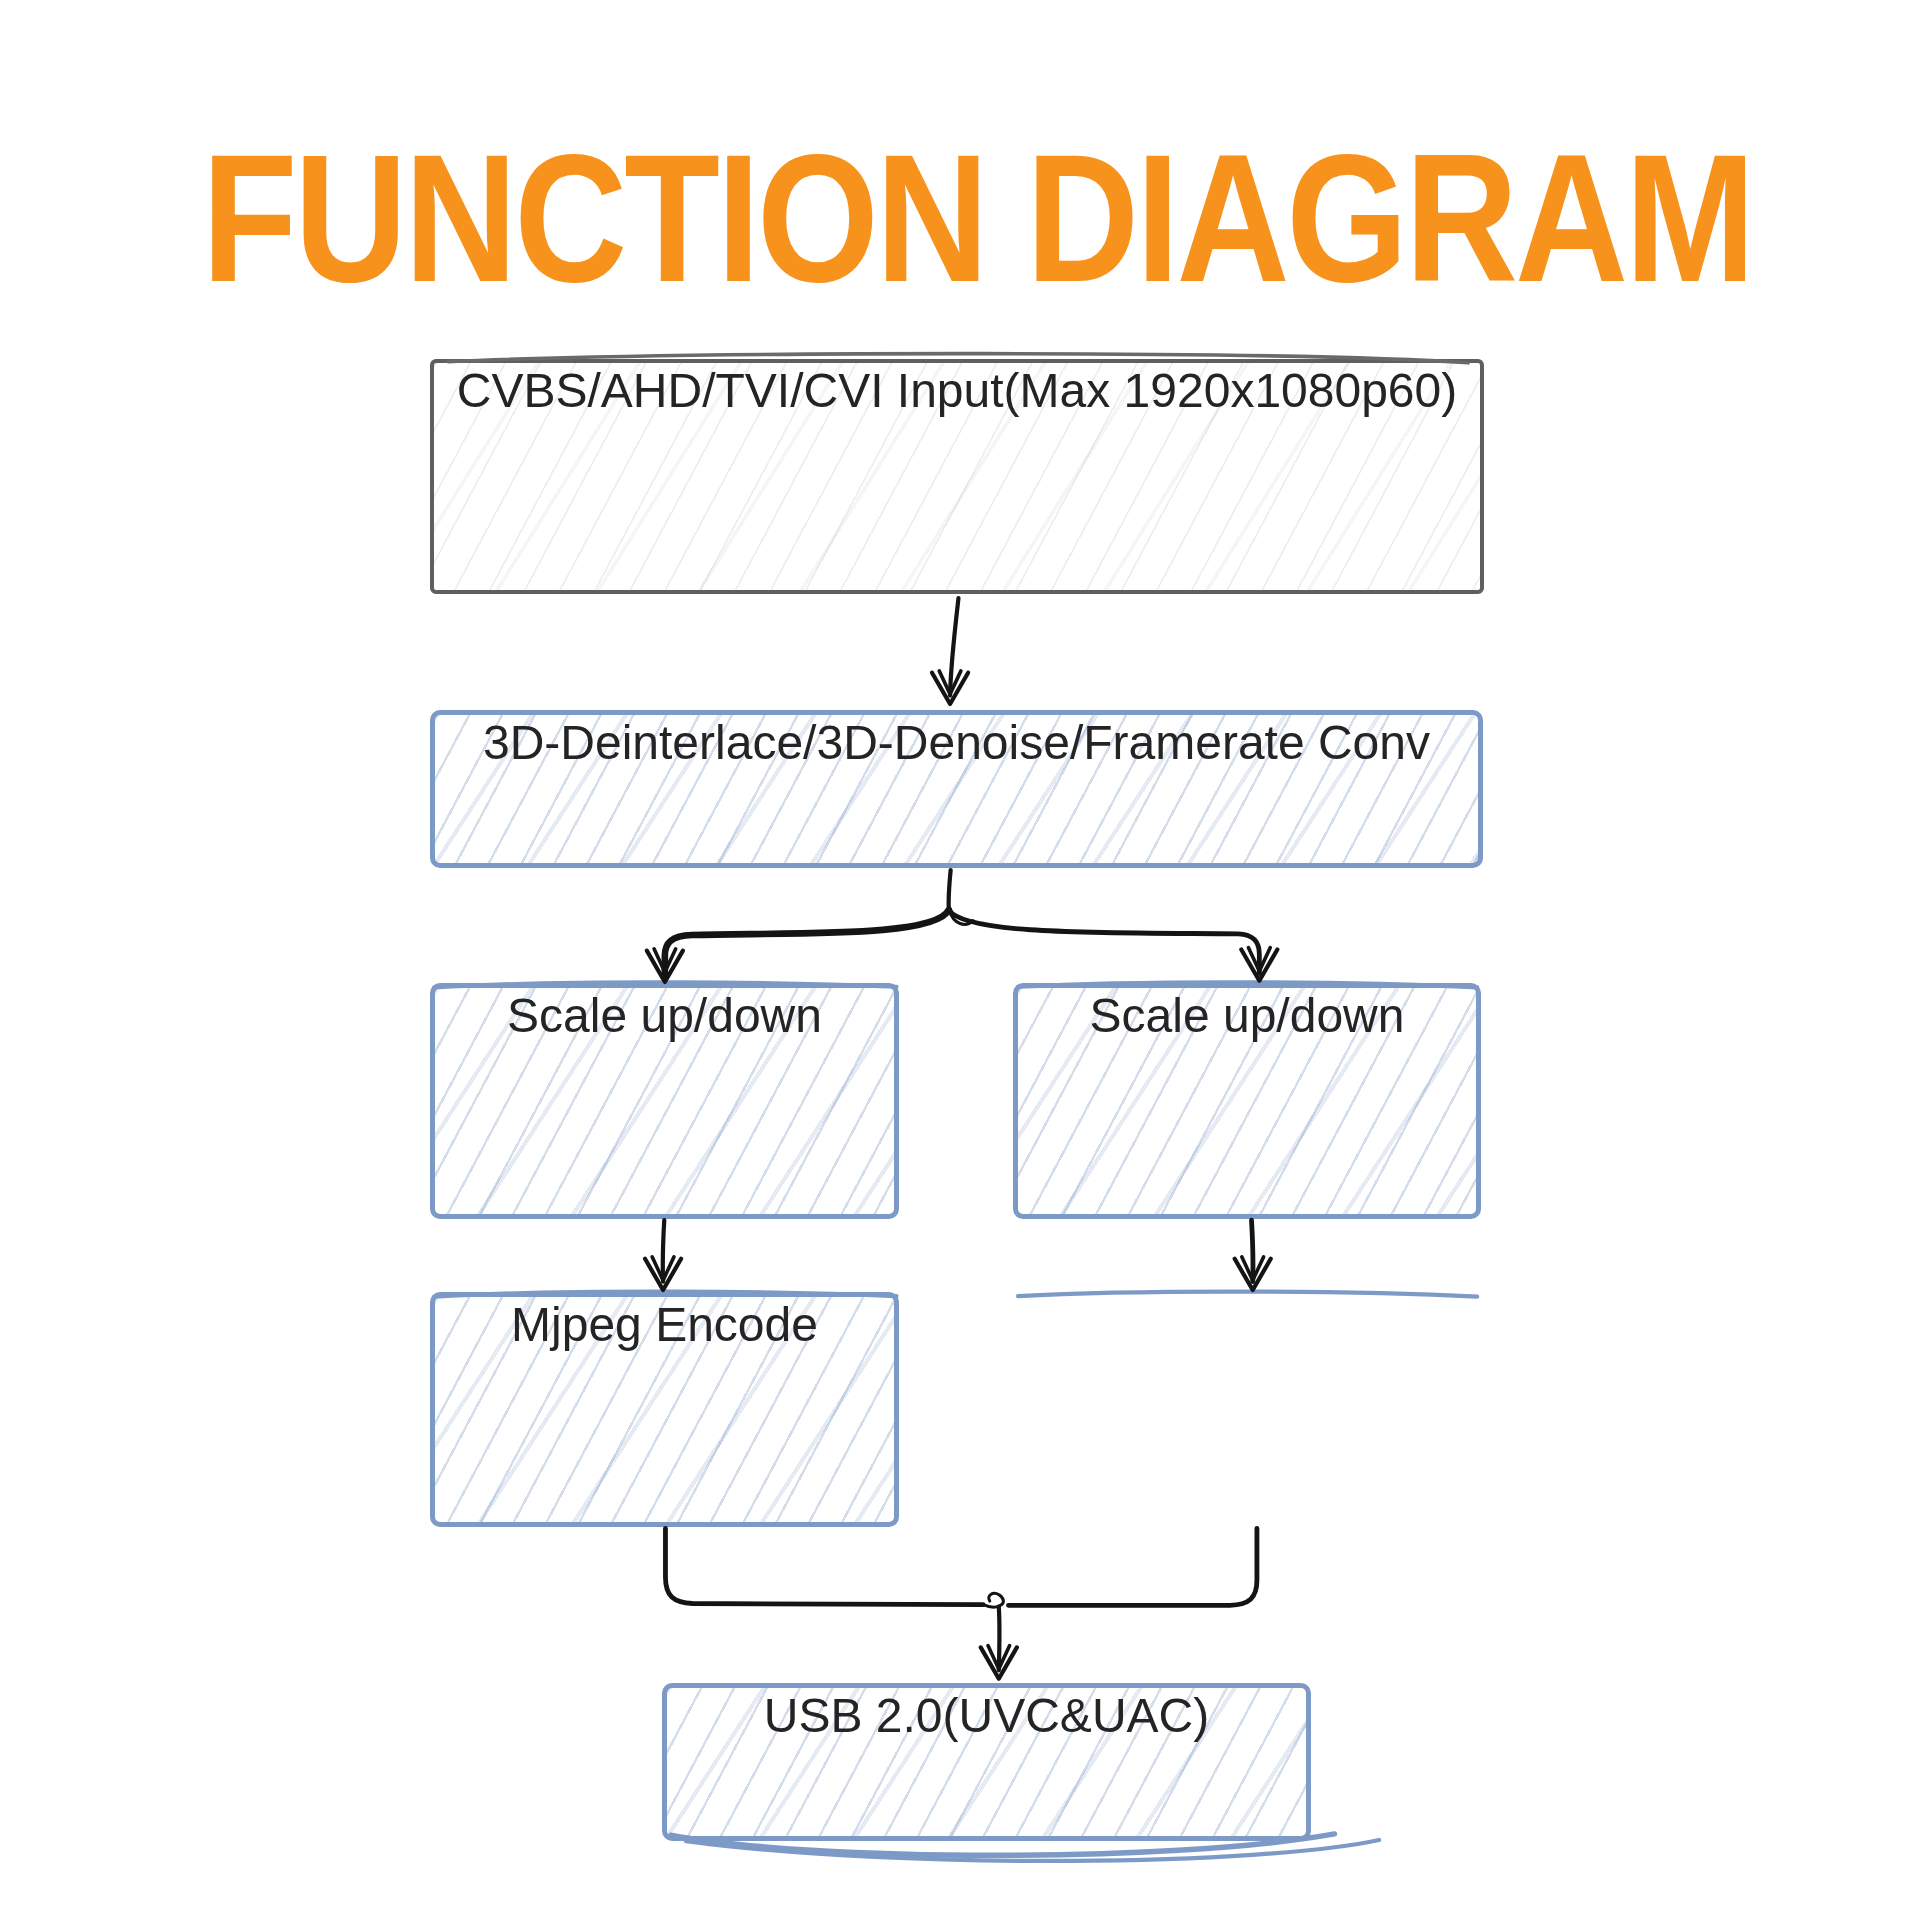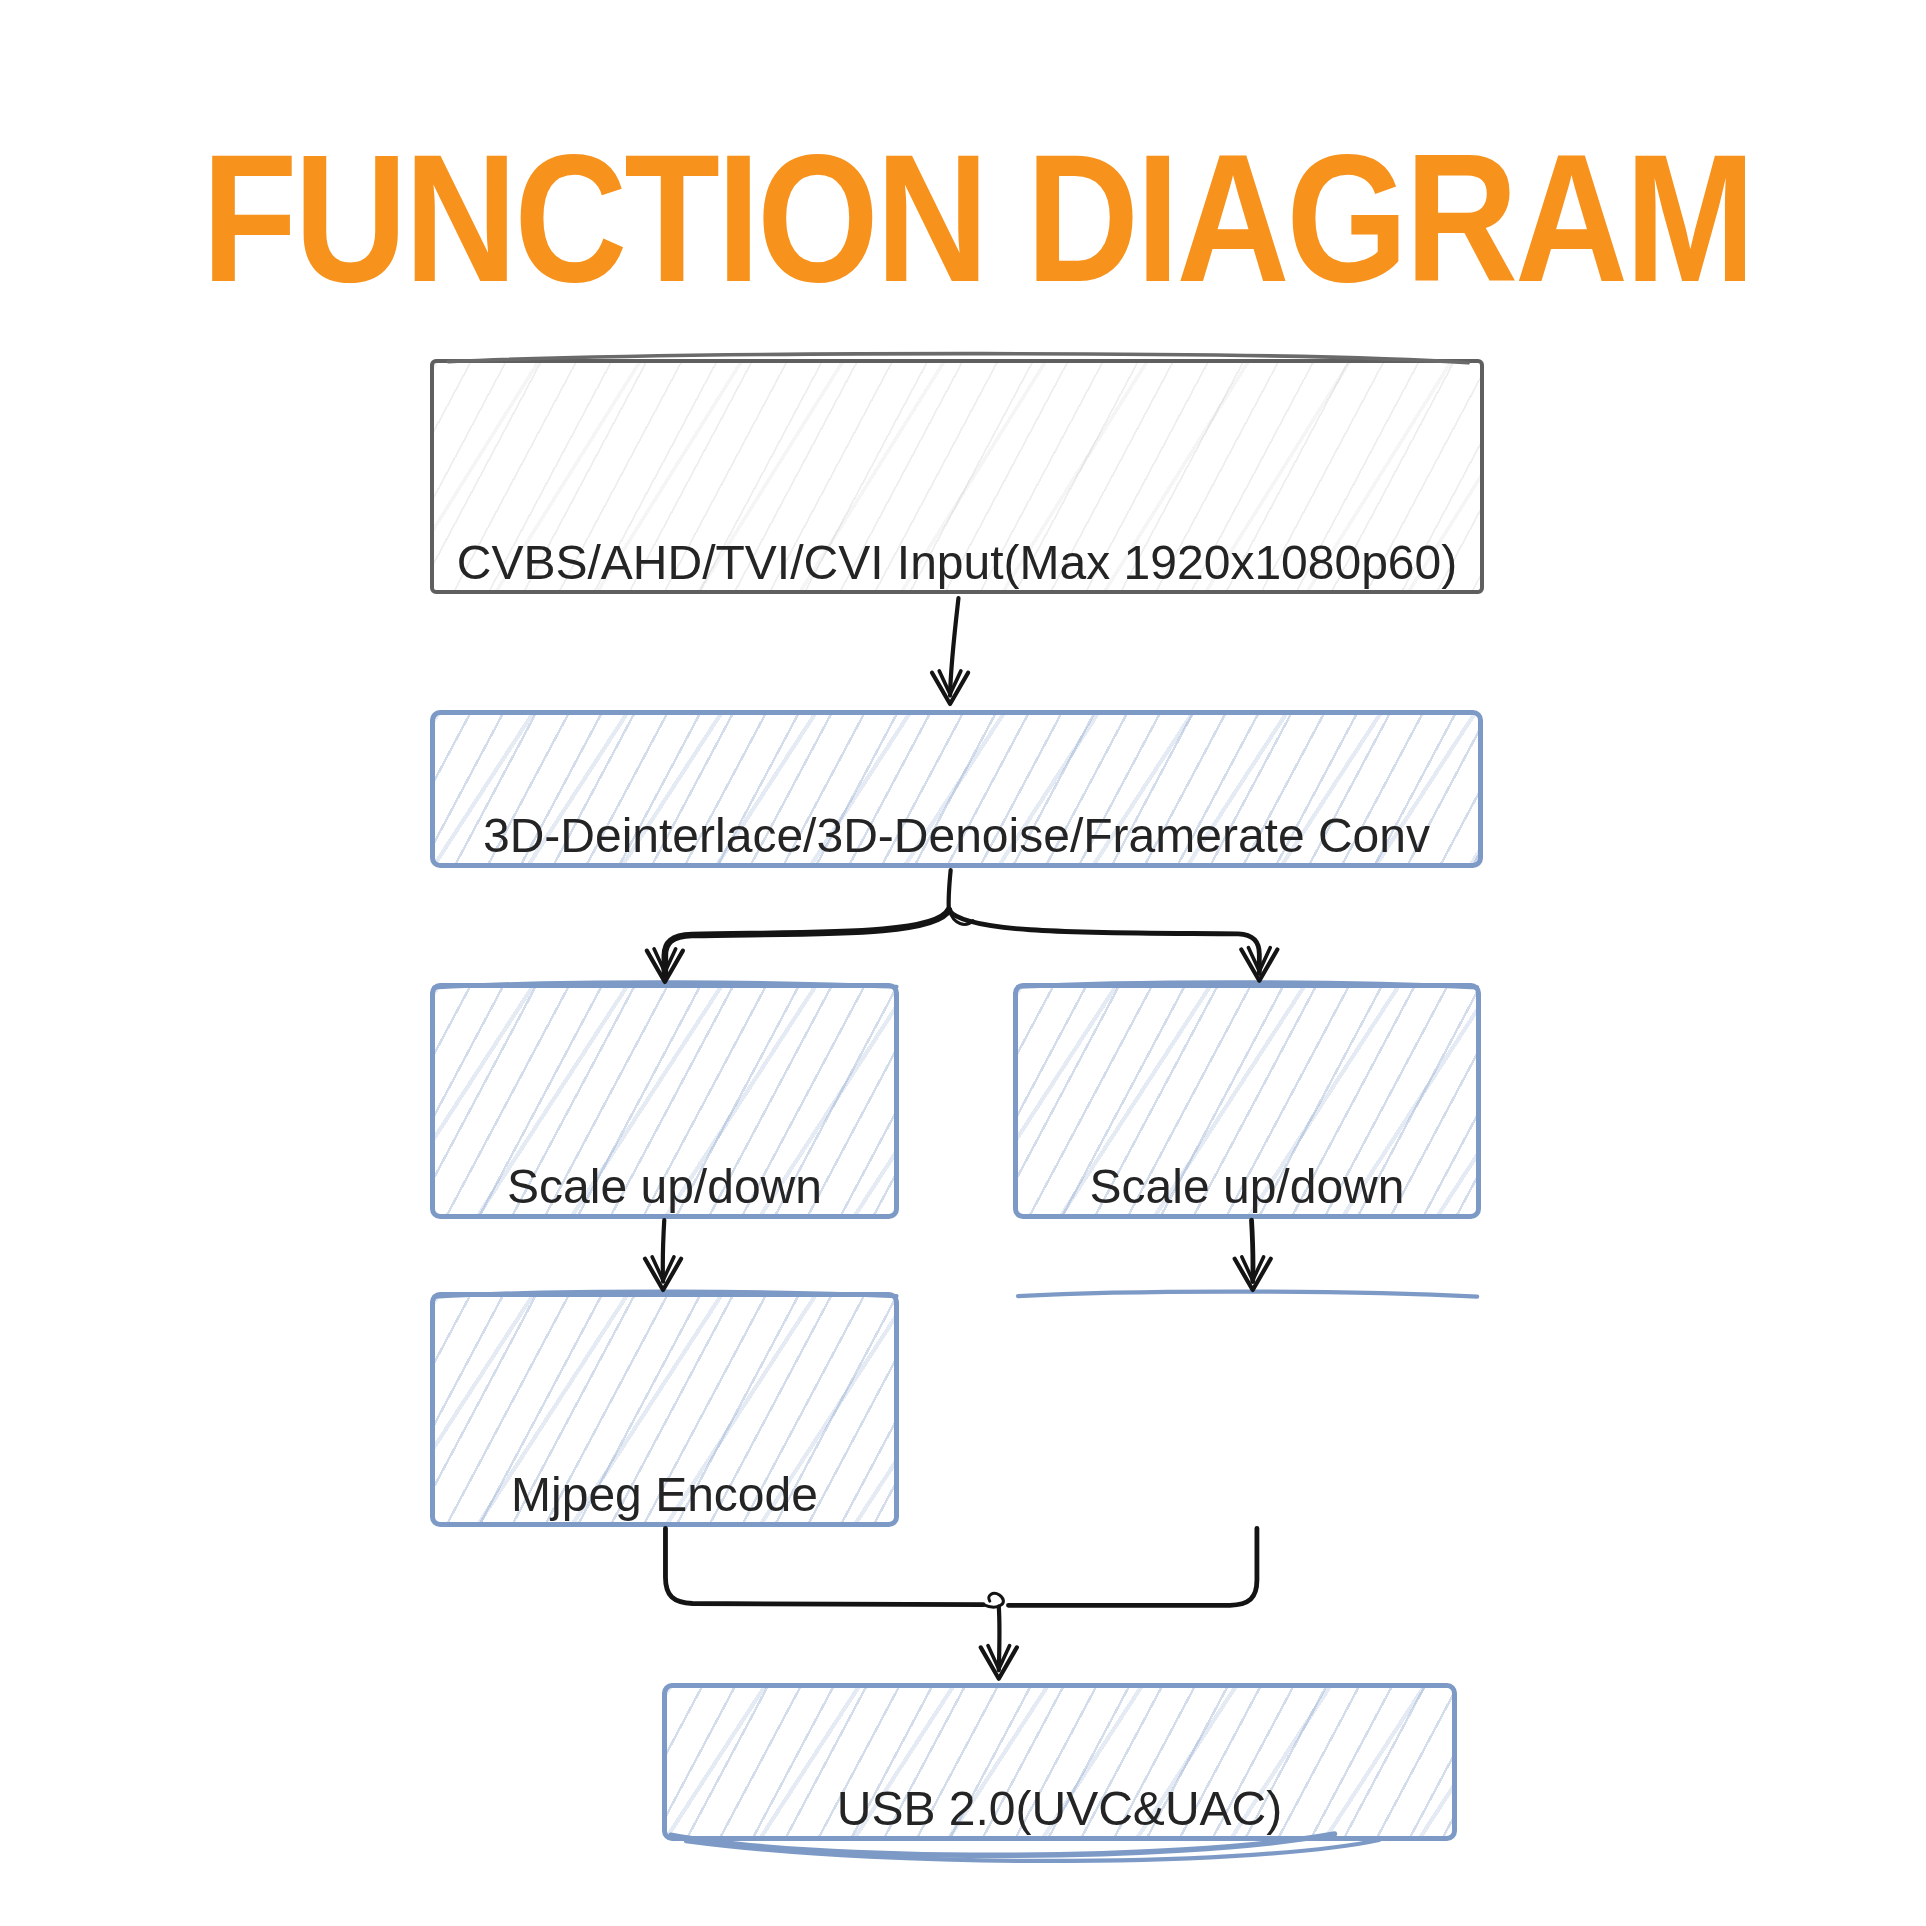--- a/index.html
+++ b/index.html
@@ -27,21 +27,21 @@
     font-weight: bold;
     letter-spacing: -3.6px;
     color: #F7921D;
     transform: scaleX(0.865);
     transform-origin: 50% 50%;
     white-space: nowrap;
   }
   .node {
     position: absolute;
     display: flex;
-    align-items: flex-end;
+    align-items: flex-start;
     justify-content: center;
     text-align: center;
     box-sizing: border-box;
     color: #242424;
     font-size: 48px;
     line-height: 1.15;
     white-space: nowrap;
   }
   .node.gray {
     border: 4.8px solid #5F5F5F;
@@ -58,21 +58,21 @@
     background-image:
       repeating-linear-gradient(118deg, rgba(125,154,198,0.34) 0 2.4px, transparent 2.4px 29px),
       repeating-linear-gradient(123deg, rgba(125,154,198,0.20) 0 4.2px, transparent 4.2px 79px);
   }
   #node-input       { left: 430px;  top: 359px;  width: 1054px; height: 235px; }
   #node-process     { left: 430px;  top: 710px; width: 1053px; height: 158px; }
   #node-scale-left  { left: 430px;  top: 983px; width: 469px;  height: 236px; }
   #node-scale-right { left: 1013px; top: 983px; width: 468px;  height: 236px; }
   #node-mjpeg       { left: 430px;  top: 1292px; width: 469px;  height: 235px; }
   #node-h264        { left: 1013px; top: 1292px; width: 468px;  height: 235px; }
-  #node-usb         { left: 662px; top: 1683px; width: 795px; height: 158px; }
+  #node-usb         { left: 662px; top: 1683px; width: 649px; height: 158px; }
   #connector-layer {
     position: absolute;
     left: 0;
     top: 0;
     width: 1926px;
     height: 1926px;
     pointer-events: none;
   }
   #connector-layer path {
     fill: none;

